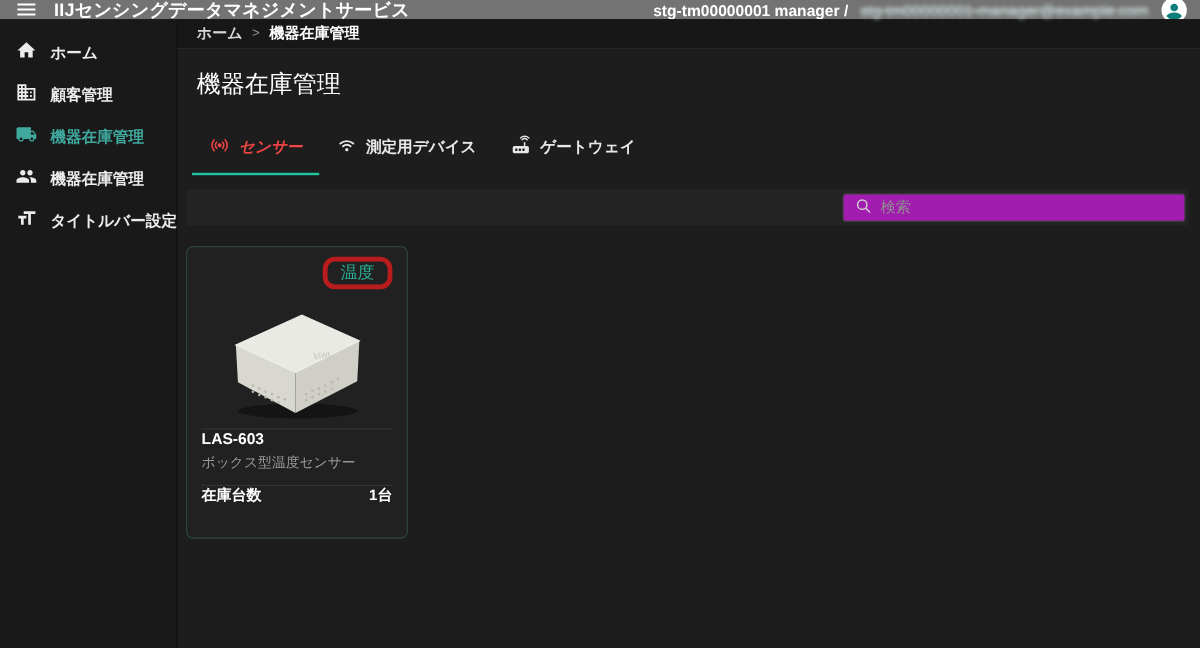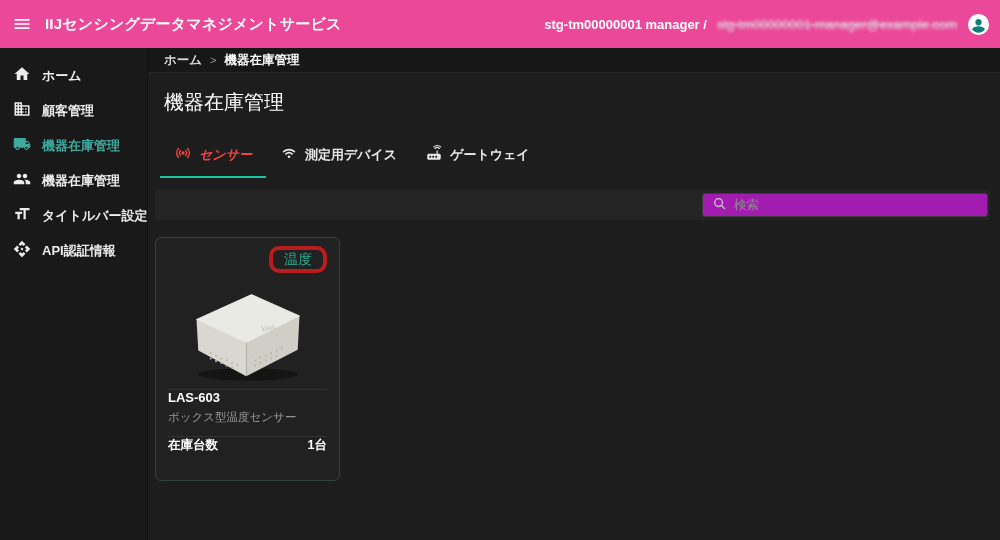--- a/index.html
+++ b/index.html
@@ -5,21 +5,21 @@
   * { box-sizing: border-box; margin: 0; padding: 0; }
   html,body { width:1000px; height:540px; overflow:hidden; }
   body {
     font-family: "Liberation Sans", "DejaVu Sans", sans-serif;
     background:#1d1d1d; color:#eee; font-size:13px;
   }
   .app { width:1000px; height:540px; display:flex; flex-direction:column; }
 
   
   .header {
-    height:48px; background:#ec4899; flex:none;
+    height:16px; background:#737373; flex:none;
     display:flex; align-items:center; justify-content:space-between;
     padding:0 10px 0 12px; color:#fff;
   }
   .header-left { display:flex; align-items:center; gap:13px; }
   .header-title { font-size:15px; font-weight:bold; letter-spacing:.2px; }
   .header-right { display:flex; align-items:center; gap:10px; font-size:13px; }
   .user-label { font-weight:bold; }
   .user-email {
     filter: blur(1.6px); text-decoration: line-through;
     color:#d9ebea; opacity:.9;
@@ -162,28 +162,20 @@
         </span>
         <span>機器在庫管理</span>
       </div>
       <div class="side-item">
         <span>
           <svg width="18" height="18" viewBox="0 0 24 24" fill="currentColor">
               <path d="M9 4v3h5v12h3V7h5V4H9zm-6 8h3v7h3v-7h3V9H3v3z"></path>
             </svg>
         </span>
         <span>タイトルバー設定</span>
-      </div>
-      <div class="side-item">
-        <span>
-          <svg width="18" height="18" viewBox="0 0 24 24" fill="currentColor">
-              <path d="M14 12l-2 2-2-2 2-2 2 2zm-2-6l2.12 2.12 2.5-2.5L12 1 7.38 5.62l2.5 2.5L12 6zm-6 6l2.12-2.12-2.5-2.5L1 12l4.62 4.62 2.5-2.5L6 12zm12 0l-2.12 2.12 2.5 2.5L23 12l-4.62-4.62-2.5 2.5L18 12zm-6 6l-2.12-2.12-2.5 2.5L12 23l4.62-4.62-2.5-2.5L12 18z"></path>
-            </svg>
-        </span>
-        <span>API認証情報</span>
       </div>
     </nav>
 
     <main class="main">
 
       <div class="breadcrumb">
         <span class="crumb-link">ホーム</span>
         <span class="crumb-sep">&gt;</span>
         <span class="crumb-current">機器在庫管理</span>
       </div>

